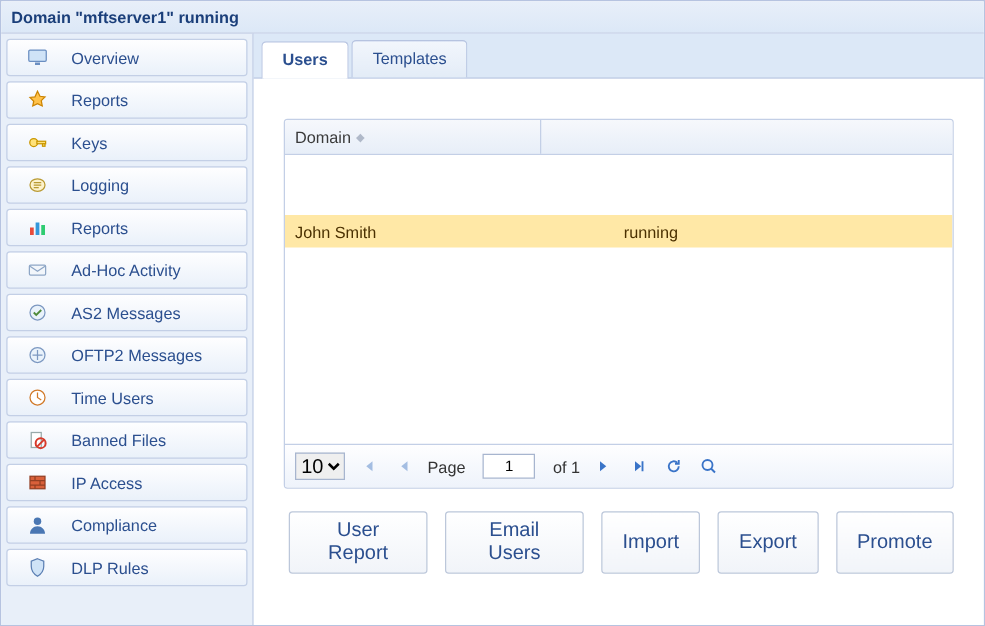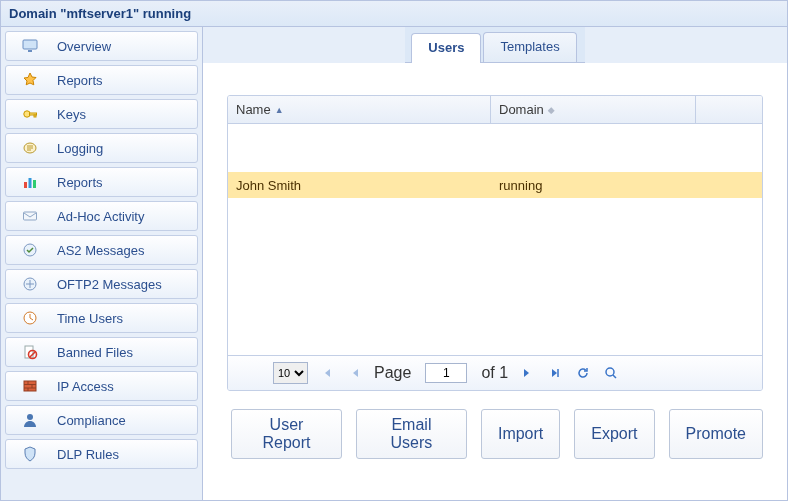--- a/index.html
+++ b/index.html
@@ -4,44 +4,44 @@
 <style>
   * { box-sizing: border-box; }
   html, body { margin:0; padding:0; font-family: Arial, Helvetica, sans-serif; font-size:13px; color:#1b3f7a; }
   body { width:788px; height:501px; background:#fff; border:1px solid #b6c3e0; }
 
   .titlebar { background:linear-gradient(#e8eff9,#dce8f7); height:26px; line-height:26px; padding:0 8px; border-bottom:1px solid #b6c3e0; font-weight:bold; color:#1b3f7a;}
   .content { display:flex; height:calc(100% - 26px); }
   .sidebar { width:202px; background:#e8eff9; border-right:1px solid #b6c3e0; padding:4px 4px 0 4px; }
   .nav-item { display:flex; align-items:center; background:linear-gradient(#fefeff,#eaf1fa); border:1px solid #c3cfe6; border-radius:3px; margin-bottom:4px; height:30px; padding:0 16px; color:#2b4f8f; cursor:pointer; gap:19px;}
   .nav-icon { width:16px; height:16px; flex-shrink:0; display:flex; align-items:center; justify-content:center; }
-  .main { flex:1; background:#e6eef9; padding:0; display:flex; flex-direction:column;align-items:center; }
+  .main { flex:1; background:#e6eef9; padding:0; display:flex; flex-direction:column; }
   .tabs { display:flex; align-items:flex-end; height:36px; padding:6px 6px 0 6px; background:#dce8f7; border-bottom:1px solid #b6c3e0;}
   .tab { background:linear-gradient(#f2f6fc,#e3ecf7); border:1px solid #b6c3e0; border-bottom:none; border-radius:4px 4px 0 0; padding:6px 16px 8px; color:#2b4f8f; cursor:pointer; margin-right:2px;}
   .tab.active { background:#fff; font-weight:bold; position:relative; top:1px;}
   .tab-body { flex:1; background:#fff; padding:32px 24px 16px 24px; display:flex; flex-direction:column; }
   .grid { border:1px solid #c3cfe6; background:#fff; display:flex; flex-direction:column; height:296px; border-radius:3px; overflow:hidden;}
   .grid-head { display:flex; background:linear-gradient(#f6f8fc,#e7eef8); border-bottom:1px solid #c3cfe6; }
   .gh-cell { padding:6px 8px; border-right:1px solid #c3cfe6; color:#3a3a3a; font-weight:normal; display:flex; align-items:center; gap:4px; cursor:pointer;}
   .gh-cell:last-child{border-right:none;}
   .col-name { width:263px;}
   .col-login { width:205px;}
   .col-rest { flex:1;}
   .grid-body { flex:1; overflow:auto; }
   .grid-row { display:flex; height:26px; align-items:center;margin-top:48px; }
   .grid-row.sel { background:#ffe8a6; color:#4a3000;}
   .gd-cell { padding:4px 8px; border-right:1px solid transparent; }
   .pager { border-top:1px solid #c3cfe6; display:flex; align-items:center; gap:10px; padding:6px 8px; background:linear-gradient(#fefeff,#eef3fb);}
-  select.pagesize { border:1px solid #a7b5cf; height:22px; font-size:11px;margin-left:37px;}
+  select.pagesize { border:1px solid #a7b5cf; height:22px; font-size:16px;}
   .pg-btn { width:18px; height:18px; display:flex; align-items:center; justify-content:center; cursor:pointer; opacity:0.6;}
   .pg-btn.enabled{opacity:1;}
   .pg-input { width:42px; height:20px; text-align:center; border:1px solid #a7b5cf; font-size:12px; margin:0 4px;}
   .btn-row { display:flex; gap:14px; margin-top:18px; padding-left:4px;}
   .btn { background:linear-gradient(#ffffff,#f1f4f9); border:1px solid #bcc7da; border-radius:3px; padding:6px 16px; color:#2b4f8f; cursor:pointer; font-size:16px;}
-  .pagetext{color:#333; font-size:16px;}
+  .pagetext{color:#333; font-size:13px;}
   .sort-ind, .sort-neutral { font-size:9px; color:#5b78ab;}
   .sort-neutral{ color:#b0b9c9;}
   svg { display:block;}
 </style>
 </head>
 <body>
 
 <div class="titlebar">
   <span>Domain "mftserver1" running</span>
 </div>
@@ -184,24 +184,20 @@
 
   <div class="main">
     <div class="tabs">
       <div class="tab active"><span>Users</span></div>
       <div class="tab"><span>Templates</span></div>
     </div>
 
     <div class="tab-body">
       <div class="grid">
         <div class="grid-head">
-          <div class="gh-cell col-name">
-            <span>Name</span>
-            <span class="sort-ind">▲</span>
-          </div>
           <div class="gh-cell col-login">
             <span>Domain</span>
             <span class="sort-neutral">◆</span>
           </div>
           <div class="gh-cell col-rest"></div>
         </div>
         <div class="grid-body">
           <div class="grid-row sel">
             <div class="gd-cell col-name">John Smith</div>
             <div class="gd-cell col-login">running</div>

